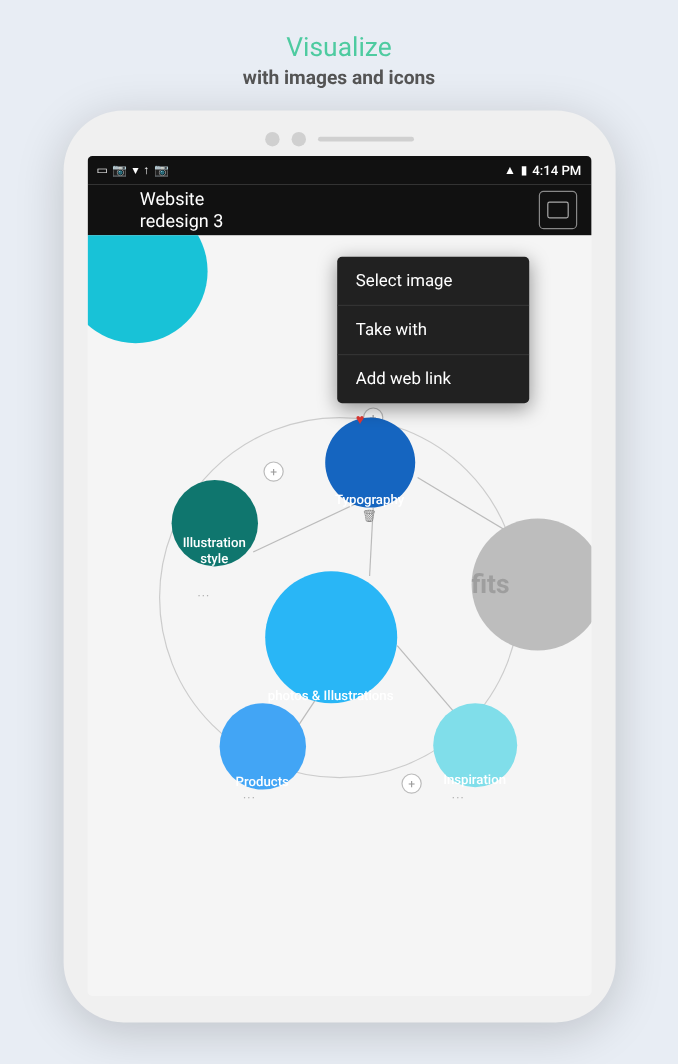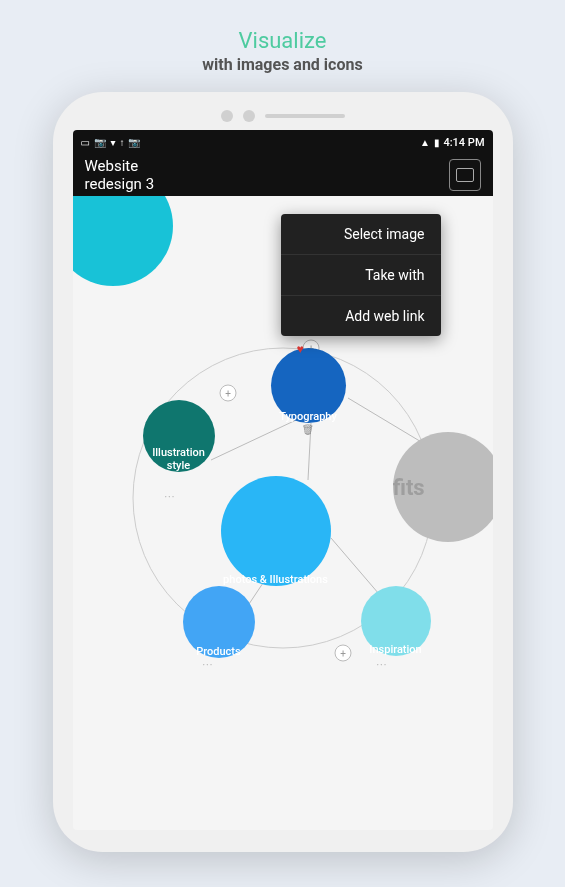--- a/index.html
+++ b/index.html
@@ -122,20 +122,21 @@
       align-items: center;
       padding: 0 12px;
       flex-shrink: 0;
       position: relative;
     }
 
     .app-title {
       color: white;
       font-size: 15px;
       font-weight: 400;
+      margin-left: 32px;
     }
 
     .app-bar-icon {
       position: absolute;
       right: 12px;
       top: 50%;
       transform: translateY(-50%);
       width: 32px;
       height: 32px;
       border: 1.5px solid #888;
@@ -297,21 +298,20 @@
       box-shadow: 0 4px 16px rgba(0,0,0,0.4);
     }
 
     .dropdown-item {
       padding: 12px 16px;
       color: #fff;
       font-size: 14px;
       cursor: pointer;
       display: block;
       width: 100%;
-      text-align: right;
     }
 
     .dropdown-divider {
       height: 1px;
       background: #333;
     }
 
   </style>
 </head>
 <body>

